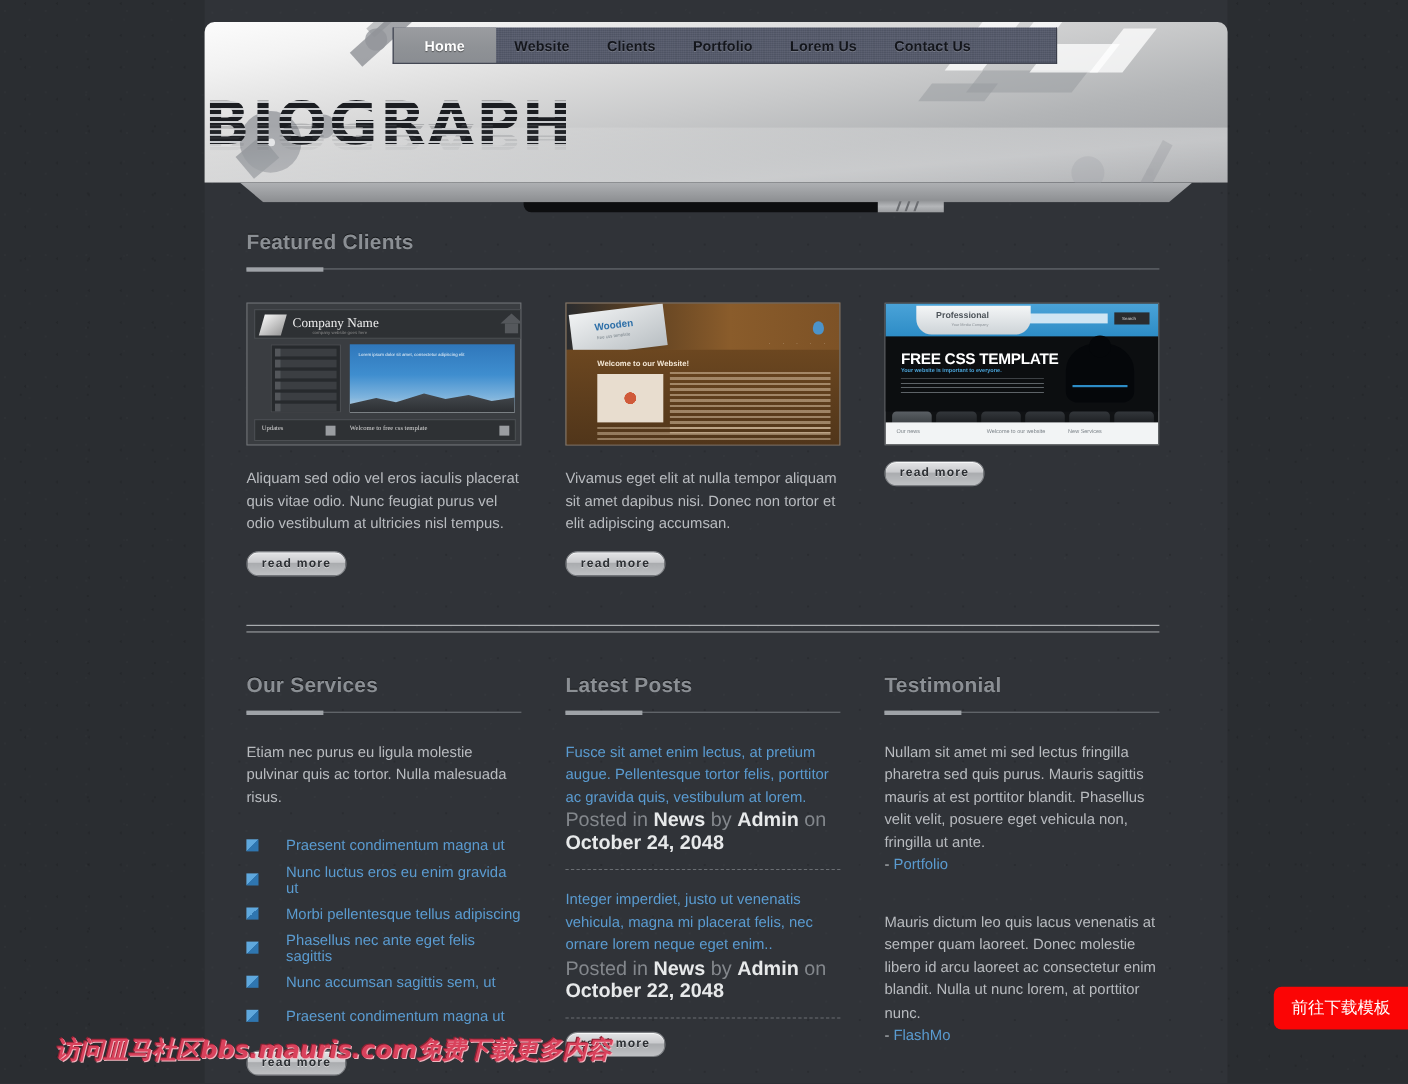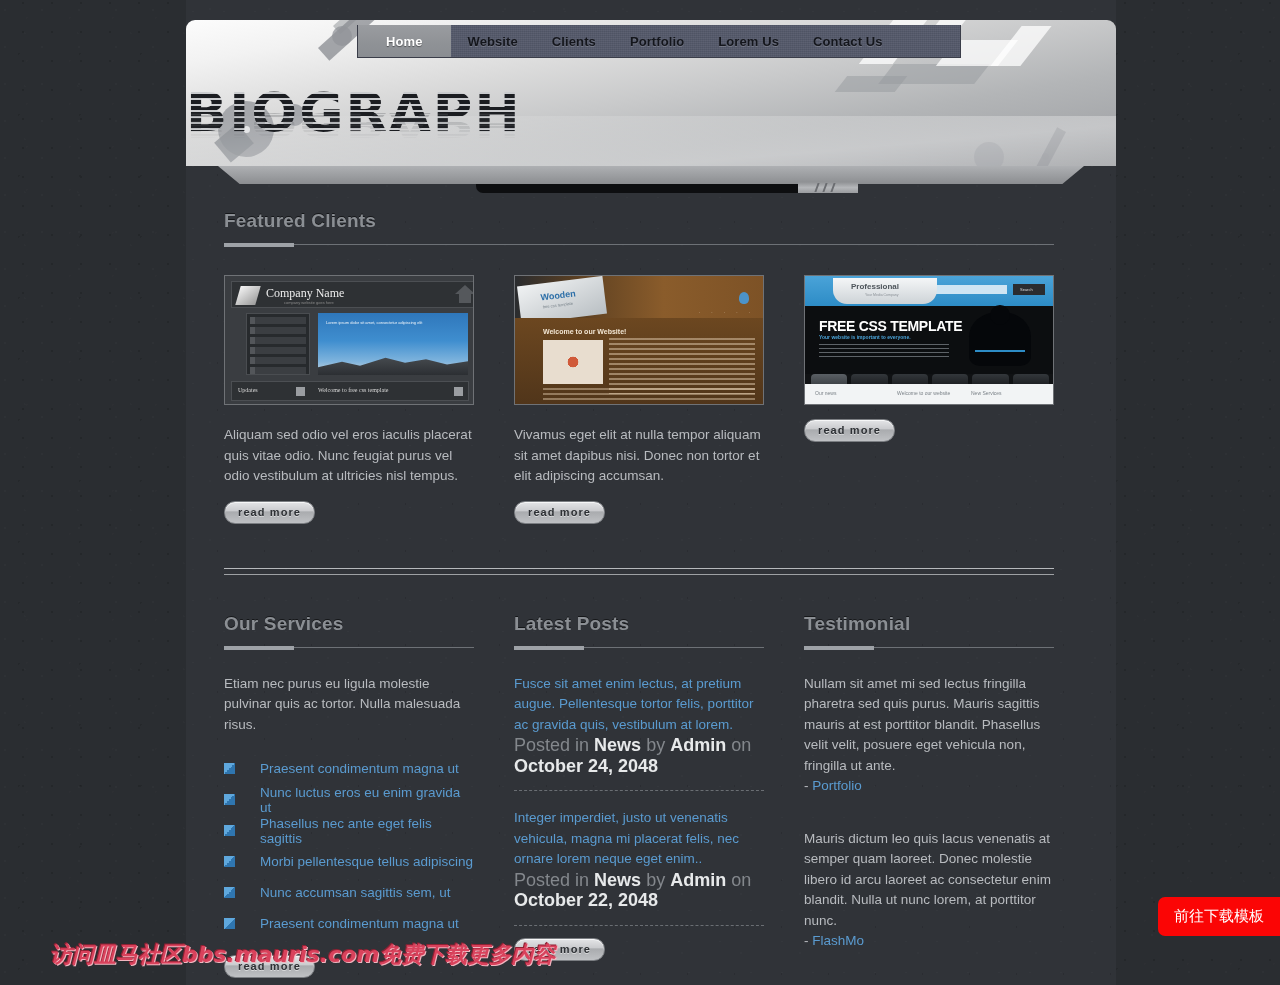--- a/index.html
+++ b/index.html
@@ -515,25 +515,25 @@
           <li>
             <span class="bullet"></span>
             <a class="lnk">Praesent condimentum magna ut</a>
           </li>
           <li>
             <span class="bullet"></span>
             <a class="lnk">Nunc luctus eros eu enim gravida ut</a>
           </li>
           <li>
             <span class="bullet"></span>
-            <a class="lnk">Phasellus nec ante eget felis sagittis</a>
+            <a class="lnk">Morbi pellentesque tellus adipiscing</a>
           </li>
           <li>
             <span class="bullet"></span>
-            <a class="lnk">Morbi pellentesque tellus adipiscing</a>
+            <a class="lnk">Phasellus nec ante eget felis sagittis</a>
           </li>
           <li>
             <span class="bullet"></span>
             <a class="lnk">Nunc accumsan sagittis sem, ut</a>
           </li>
           <li>
             <span class="bullet"></span>
             <a class="lnk">Praesent condimentum magna ut</a>
           </li>
         </ul>

